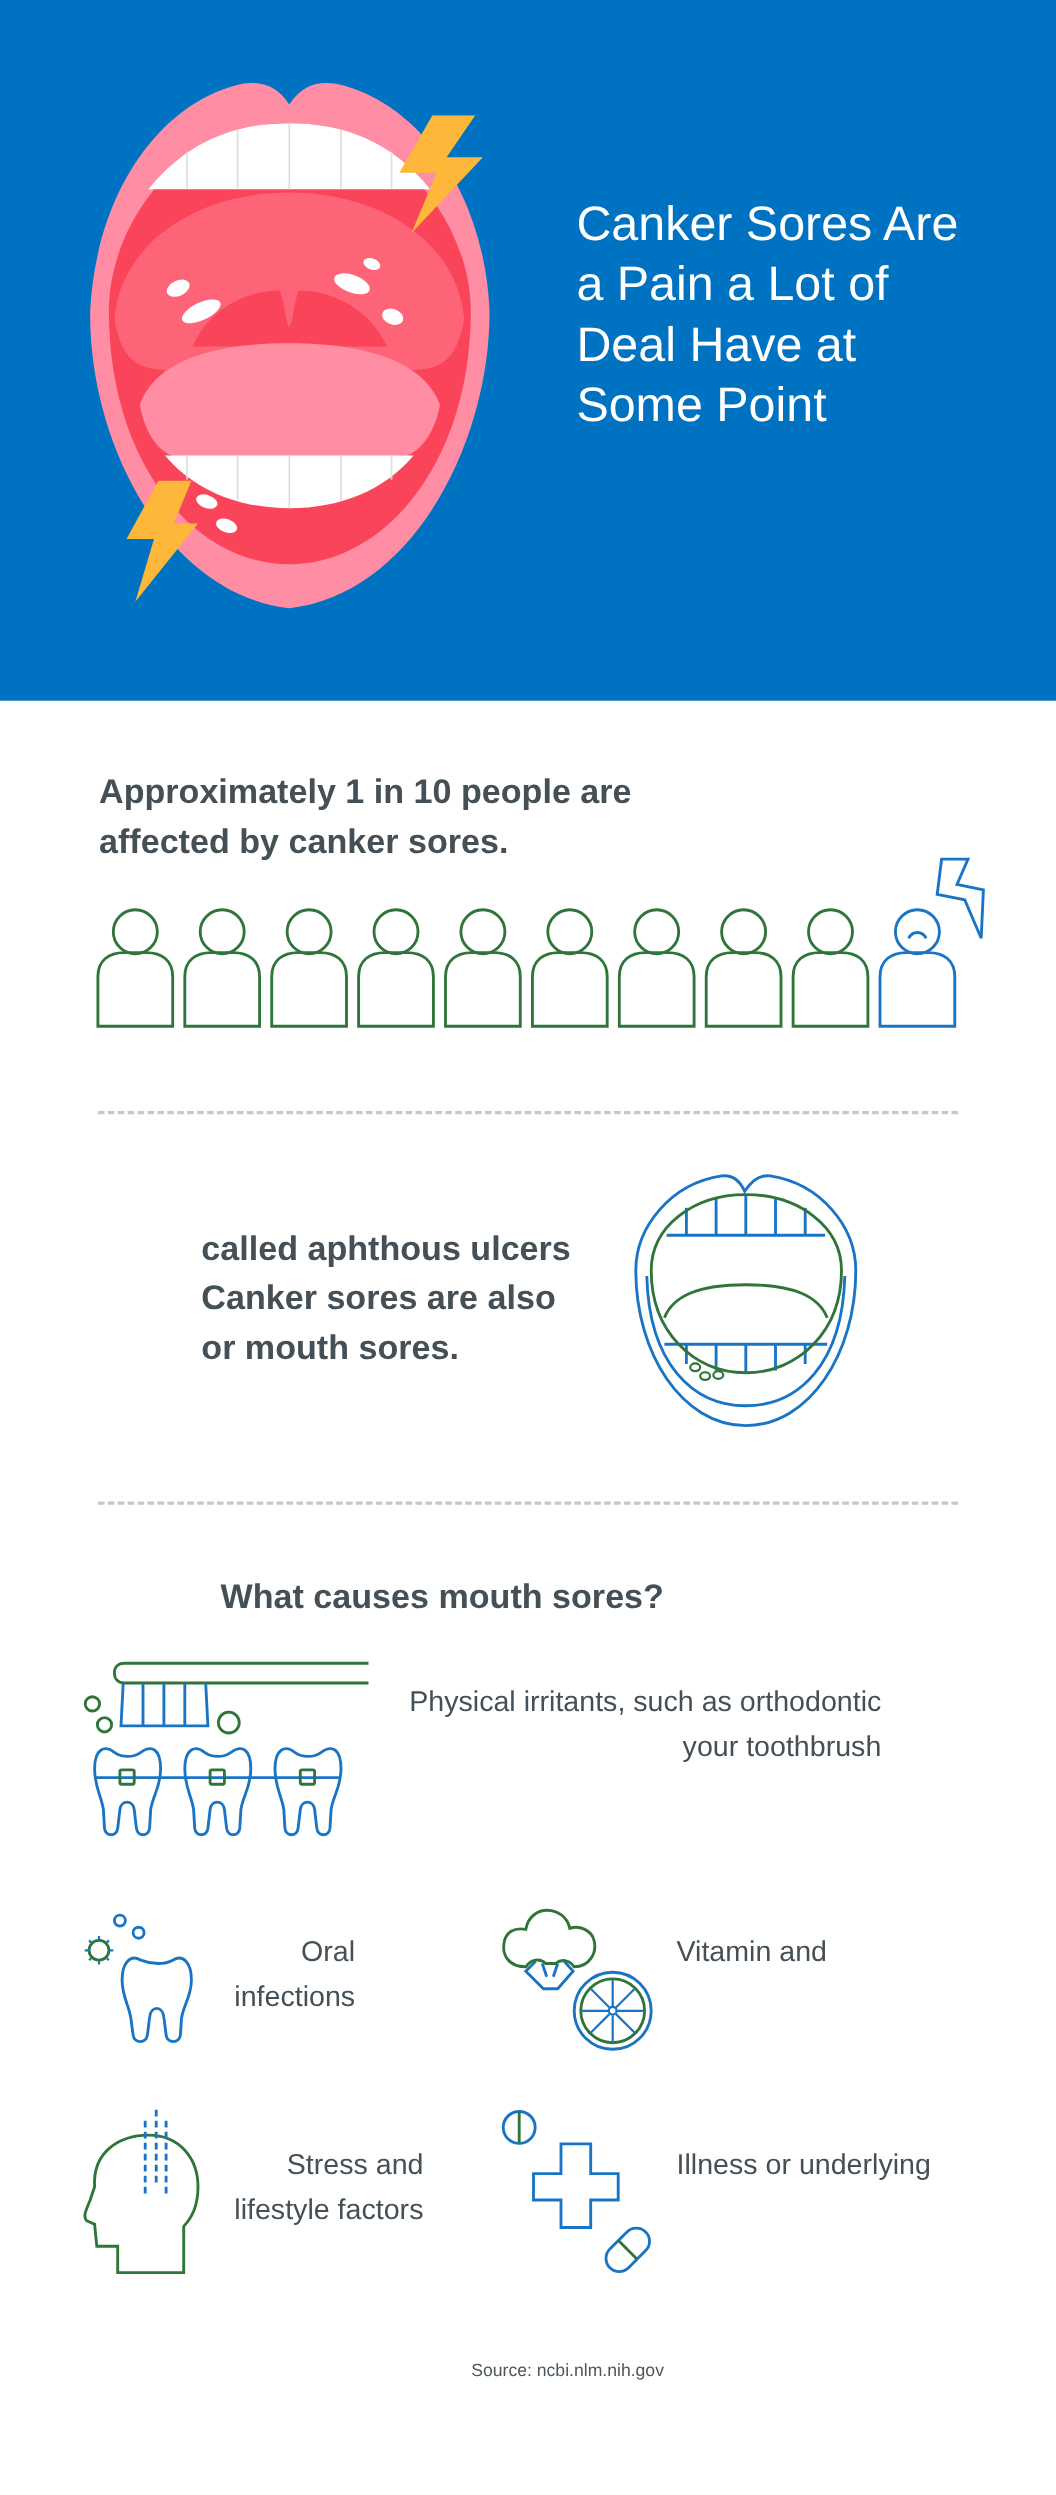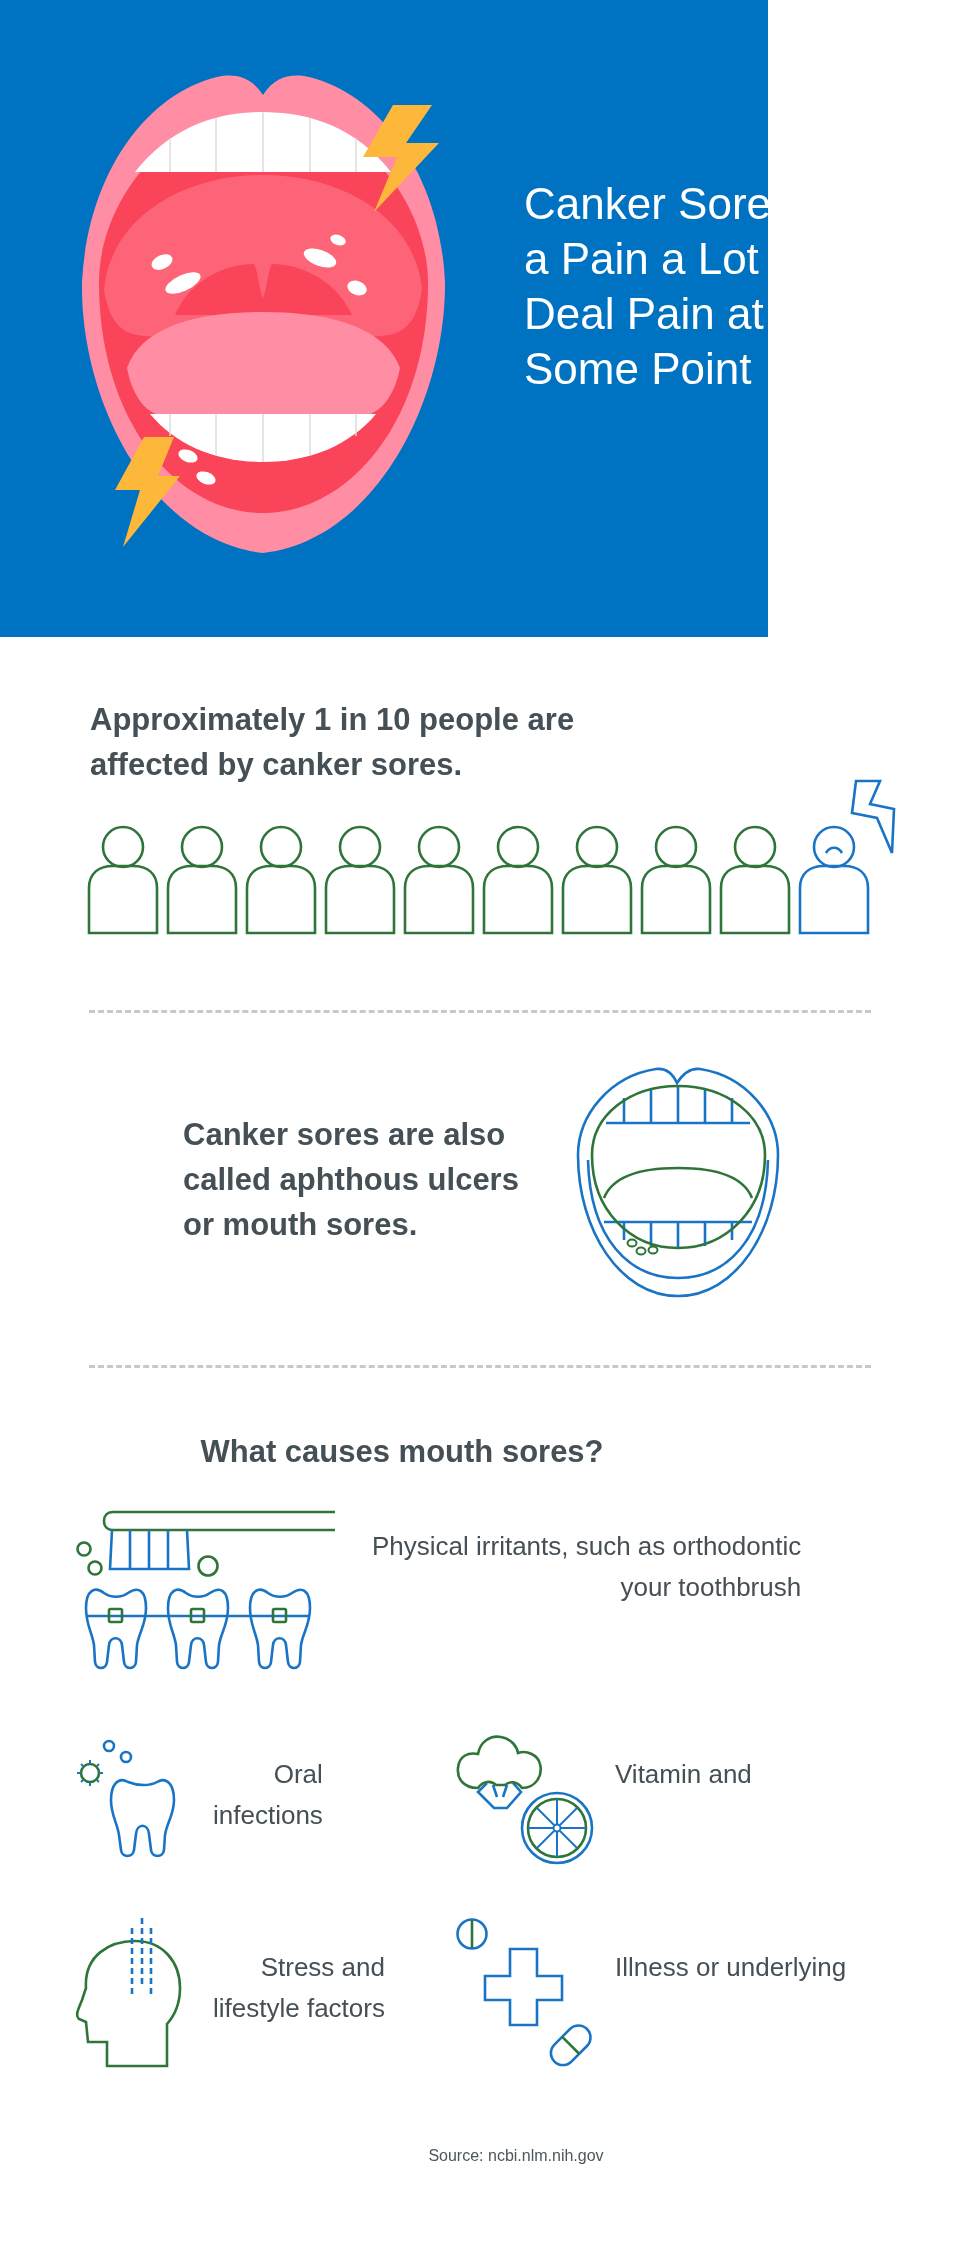--- a/index.html
+++ b/index.html
@@ -1,18 +1,18 @@
 <!DOCTYPE html>
 <html><head>
 <meta charset="utf-8">
 <style>
   * { margin: 0; padding: 0; box-sizing: border-box; }
   html, body { width: 960px; background: #ffffff; }
   body { position: relative; height: 2268px; overflow: hidden; font-family: "Liberation Sans", sans-serif; color: #454f56; }
-  .hero { position: absolute; left: 0; top: 0; width: 768px; height: 637px; background: #0072c2; }
+  .hero { position: absolute; left: 0; top: 0; width: 960px; height: 637px; background: #0072c2; }
   .hero-art { position: absolute; left: 60px; top: 50px; }
   .hero-title { position: absolute; left: 524px; top: 176px; width: 400px; color: #ffffff; font-size: 44px; line-height: 55px; font-weight: normal; }
   .hero-title span { display: block; white-space: nowrap; }
 
   .stat-text { position: absolute; left: 90px; top: 697px; font-size: 31px; line-height: 45px; font-weight: bold; color: #454f56; }
   .stat-text span { display: block; white-space: nowrap; }
   .people { position: absolute; left: 80px; top: 770px; }
 
   .divider { position: absolute; left: 89px; width: 782px; height: 0; border-top: 3px dashed #c8c8c8; }
   .divider.d1 { top: 1010px; }
@@ -79,21 +79,21 @@
       <ellipse cx="206" cy="478" rx="10" ry="6" transform="rotate(20 206 478)"></ellipse>
     </g>
 
     <path d="M393 105 L432 105 L406 143 L439 143 L374 212 L397 157 L363 157 Z" fill="#fdb73b"></path>
     <path d="M144 437 L174 437 L158 476 L180 476 L123 547 L140 490 L115 490 Z" fill="#fdb73b"></path>
   </svg>
 
   <h1 class="hero-title">
     <span>Canker Sores Are</span>
     <span>a Pain a Lot of</span>
-    <span>Deal Pain at</span>
+    <span>Deal Have at</span>
     <span>Some Point</span>
   </h1>
 </section>
 
 <h2 class="stat-text">
   <span>Approximately 1 in 10 people are</span>
   <span>affected by canker sores.</span>
 </h2>
 
 <svg class="people" width="830" height="170" viewBox="80 770 830 170">
@@ -117,22 +117,22 @@
   <g fill="none" stroke="#1a74c6" stroke-width="2.6">
     <use href="#person" x="834"></use>
     <path d="M826 853 C830 846 838 846 842 853"></path>
     <path d="M856 781 L880 781 L870 804 L894 809 L892 853 L877 818 L852 813 Z" stroke-linejoin="miter"></path>
   </g>
 </svg>
 
 <div class="divider d1"></div>
 
 <h2 class="aka-text">
+  <span>called aphthous ulcers</span>
   <span>Canker sores are also</span>
-  <span>called aphthous ulcers</span>
   <span>or mouth sores.</span>
 </h2>
 
 <svg class="aka-art" width="220" height="250" viewBox="570 1060 220 250">
   <g fill="none" stroke-width="2.6">
     <path stroke="#1a74c6" d="M677 1083 C672 1072 664 1068 656 1069 C610 1076 578 1115 578 1155 C578 1230 620 1296 678 1296 C736 1296 778 1230 778 1155 C778 1115 746 1076 700 1069 C692 1068 684 1072 677 1083 Z"></path>
     <path stroke="#1a74c6" d="M588 1160 C590 1240 630 1278 678 1278 C726 1278 766 1240 768 1160"></path>
     <line stroke="#1a74c6" x1="606" y1="1123" x2="750" y2="1123"></line>
     <line stroke="#1a74c6" x1="604" y1="1222" x2="752" y2="1222"></line>
     <g stroke="#1a74c6">

